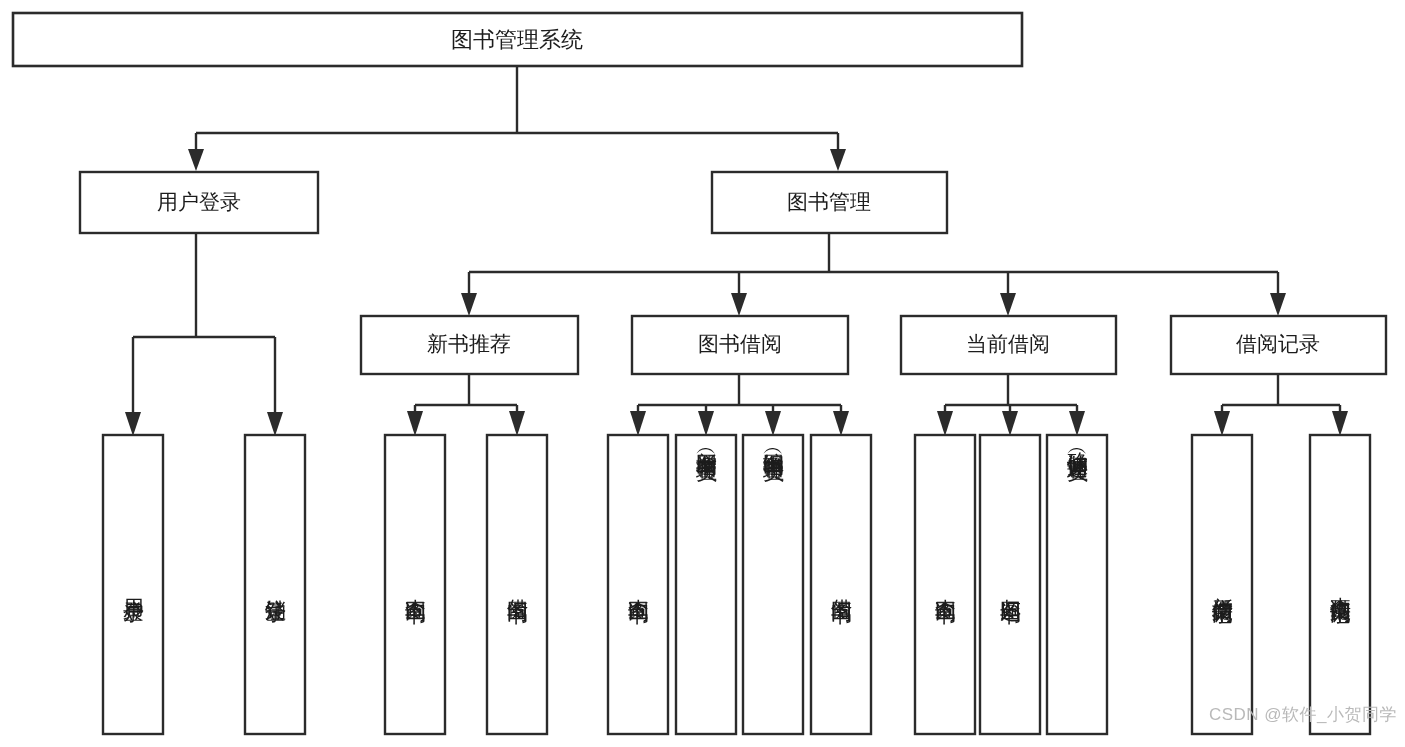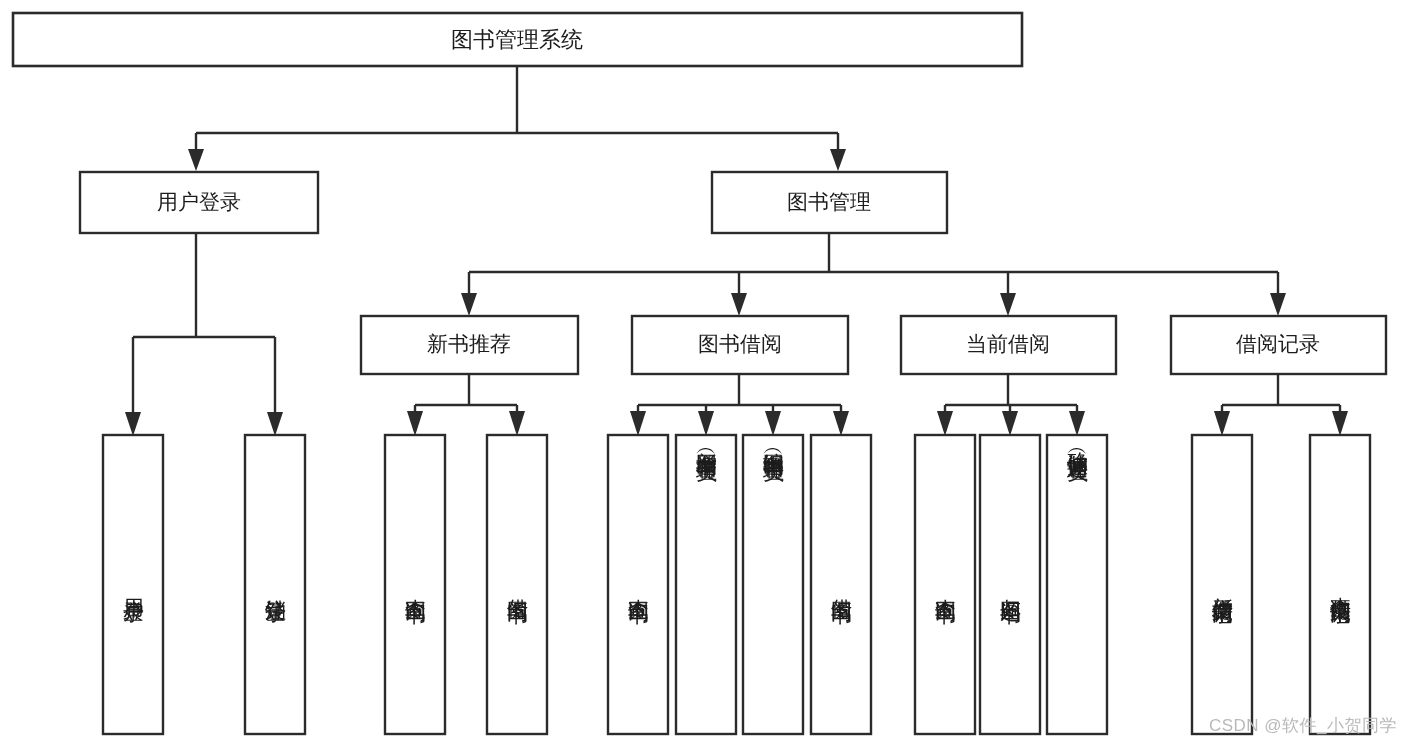--- a/index.html
+++ b/index.html
@@ -72,21 +72,21 @@
     font-size: 21px;
     line-height: 1.18;
     letter-spacing: 1.5px;
     color: #1c1c1c;
     white-space: nowrap;
     text-align: center;
   }
   .watermark {
     position: absolute;
     right: 8px;
-    bottom: 10px;
+    bottom: 21px;
     font-family: "Liberation Sans", "DejaVu Sans", sans-serif;
     font-size: 17px;
     color: #b9b9b9;
     letter-spacing: 0.5px;
     white-space: nowrap;
     user-select: none;
   }
 </style>
 </head>
 <body>

